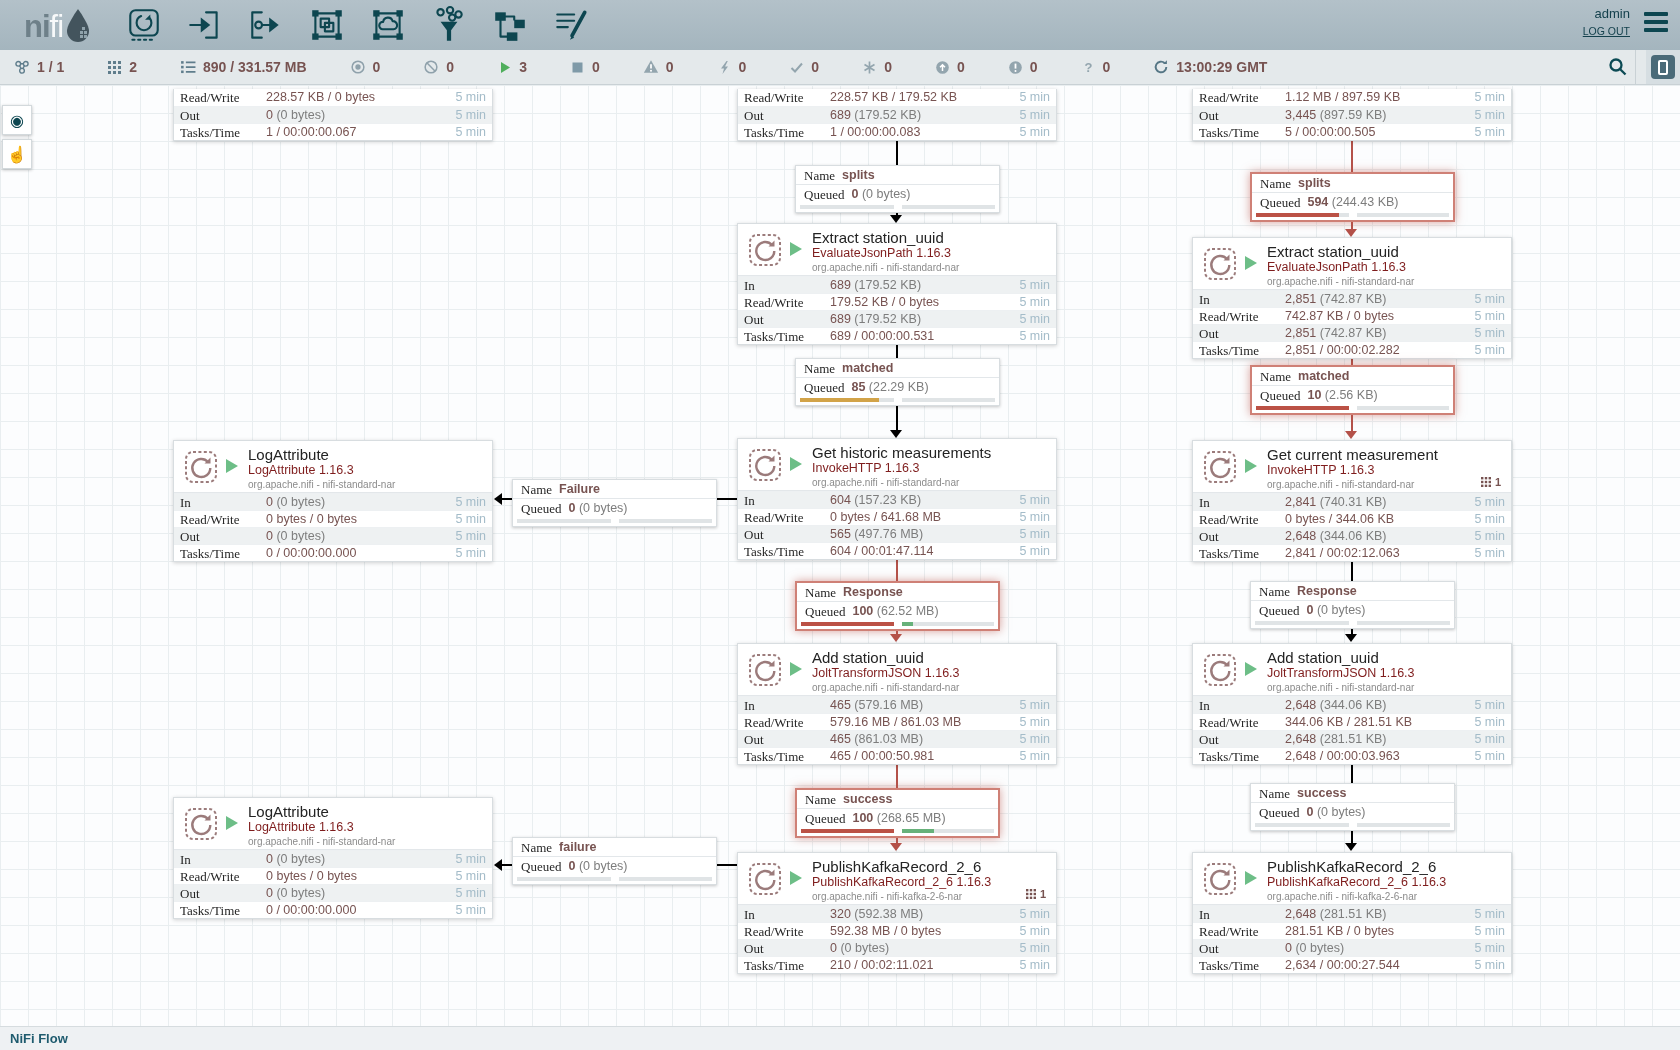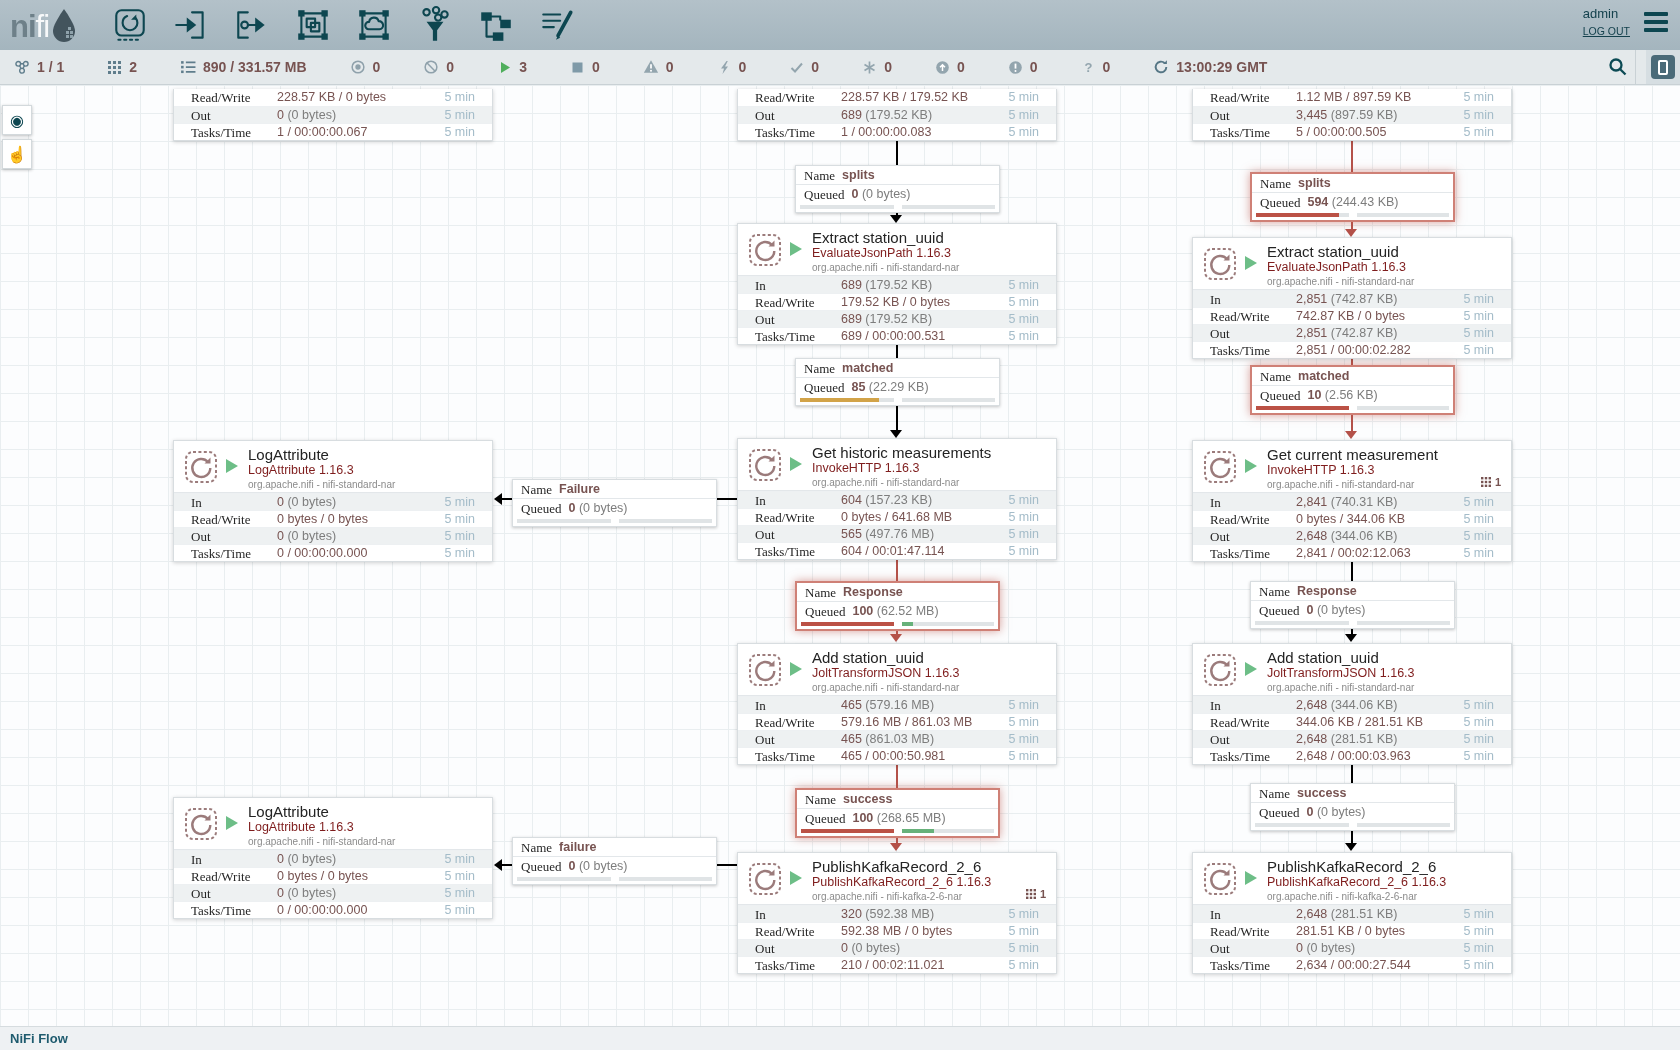--- a/index.html
+++ b/index.html
@@ -1,26 +1,26 @@
 <!DOCTYPE html>
 <html><head>
 <meta charset="utf-8">
 <style>
   *{margin:0;padding:0;box-sizing:border-box}
   html,body{width:1680px;height:1050px;overflow:hidden;font-family:"Liberation Sans",sans-serif;background:#fcfdfe}
   
   .hdr{position:absolute;left:0;top:0;width:1680px;height:50px;background:linear-gradient(#b3c1c9,#a4b5be);display:flex;align-items:center}
-  .logo{display:flex;align-items:flex-end;margin-left:10px;height:40px}
+  .logo{display:flex;align-items:flex-end;margin-left:24px;height:40px}
   .logo .ni{font-size:31px;font-weight:bold;color:#6e8089;letter-spacing:-1px;line-height:36px}
   .logo .fi{font-size:31px;font-weight:normal;color:#f7f9fa;letter-spacing:-1px;line-height:36px}
   .tools{display:flex;gap:23px;margin-left:32px;align-items:center}
   .tool{width:38px;height:40px;display:flex;align-items:center;justify-content:center;cursor:grab}
   .tool svg{stroke:#0d4650;fill:none;stroke-width:2;stroke-linecap:round;stroke-linejoin:round}
   .hr{position:absolute;right:12px;top:6px;display:flex;gap:14px;align-items:center}
-  .hru{display:flex;flex-direction:column;align-items:flex-start}
+  .hru{display:flex;flex-direction:column;align-items:flex-end}
   .usr{font-size:13px;color:#14414d}
   .lo{font-size:10.5px;color:#14414d;text-decoration:underline;margin-top:4px;cursor:pointer}
   .burger{display:flex;flex-direction:column;gap:4px;cursor:pointer}
   .burger i{display:block;width:24px;height:4px;background:#0d4650;border-radius:1px}
   
   .sb{position:absolute;left:0;top:50px;width:1680px;height:35px;background:#e4e9eb;border-bottom:1px solid #c9d1d5;display:flex;align-items:center;padding-left:14px}
   .sbi{display:flex;align-items:center;gap:7px;margin-right:43px;white-space:nowrap}
   .sv{font-size:14px;font-weight:bold;color:#775351}
   .sbr{position:absolute;right:0;top:0;height:34px;display:flex;align-items:center}
   .sdiv{width:1px;height:34px;background:#c9d1d5;margin-right:10px}
@@ -42,21 +42,21 @@
   .proc{position:absolute;width:320px;background:#fff;border:1px solid #d8dde0;box-shadow:0 1px 4px rgba(0,0,0,.18);z-index:3}
   .proc.partial{border-top:none}
   .phd{height:52px;position:relative;border-bottom:1px solid #e3e7ea}
   .stamp{position:absolute;left:9px;top:8px}
   .play{position:absolute;left:52px;top:18px;width:0;height:0;border-left:12px solid #6dbe87;border-top:7px solid transparent;border-bottom:7px solid transparent}
   .pmeta{margin-left:74px;padding-top:5px}
   .ptitle{font-size:15px;color:#232323;line-height:17px;white-space:nowrap}
   .ptype{font-size:12.5px;color:#7f1d1d;line-height:15px;white-space:nowrap}
   .pnar{font-size:10px;color:#8b8b8b;line-height:13px;white-space:nowrap}
   .badge{position:absolute;right:10px;bottom:4px;display:flex;align-items:center;gap:4px;font-size:11px;font-weight:bold;color:#775351}
-  .prow{display:flex;height:17px;line-height:17px;padding:0 17px;font-size:12.5px;border-top:1px solid #edf0f2}
+  .prow{display:flex;height:17px;line-height:17px;padding:0 6px;font-size:12.5px;border-top:1px solid #edf0f2}
   .prow:first-of-type{border-top:none}
   .prow.odd{background:#eef1f2}
   .prow .k{width:86px;font-family:"Liberation Serif",serif;color:#262626;font-size:13px}
   .prow .v{flex:1;white-space:nowrap;color:#7d7d7d}
   .prow .v b{color:#775351;font-weight:normal;font-style:normal}
   .prow .v i{color:#7d7d7d;font-style:normal}
   .prow .w{width:46px;text-align:right;color:#a4bcc9}
   
   .clabel{position:absolute;width:205px;background:#fff;border:1px solid #d8dde0;box-shadow:0 1px 3px rgba(0,0,0,.22);z-index:4;font-size:12.5px}
   .clabel.alert{border:2px solid #cf8076;box-shadow:0 0 9px rgba(186,85,74,.55)}

